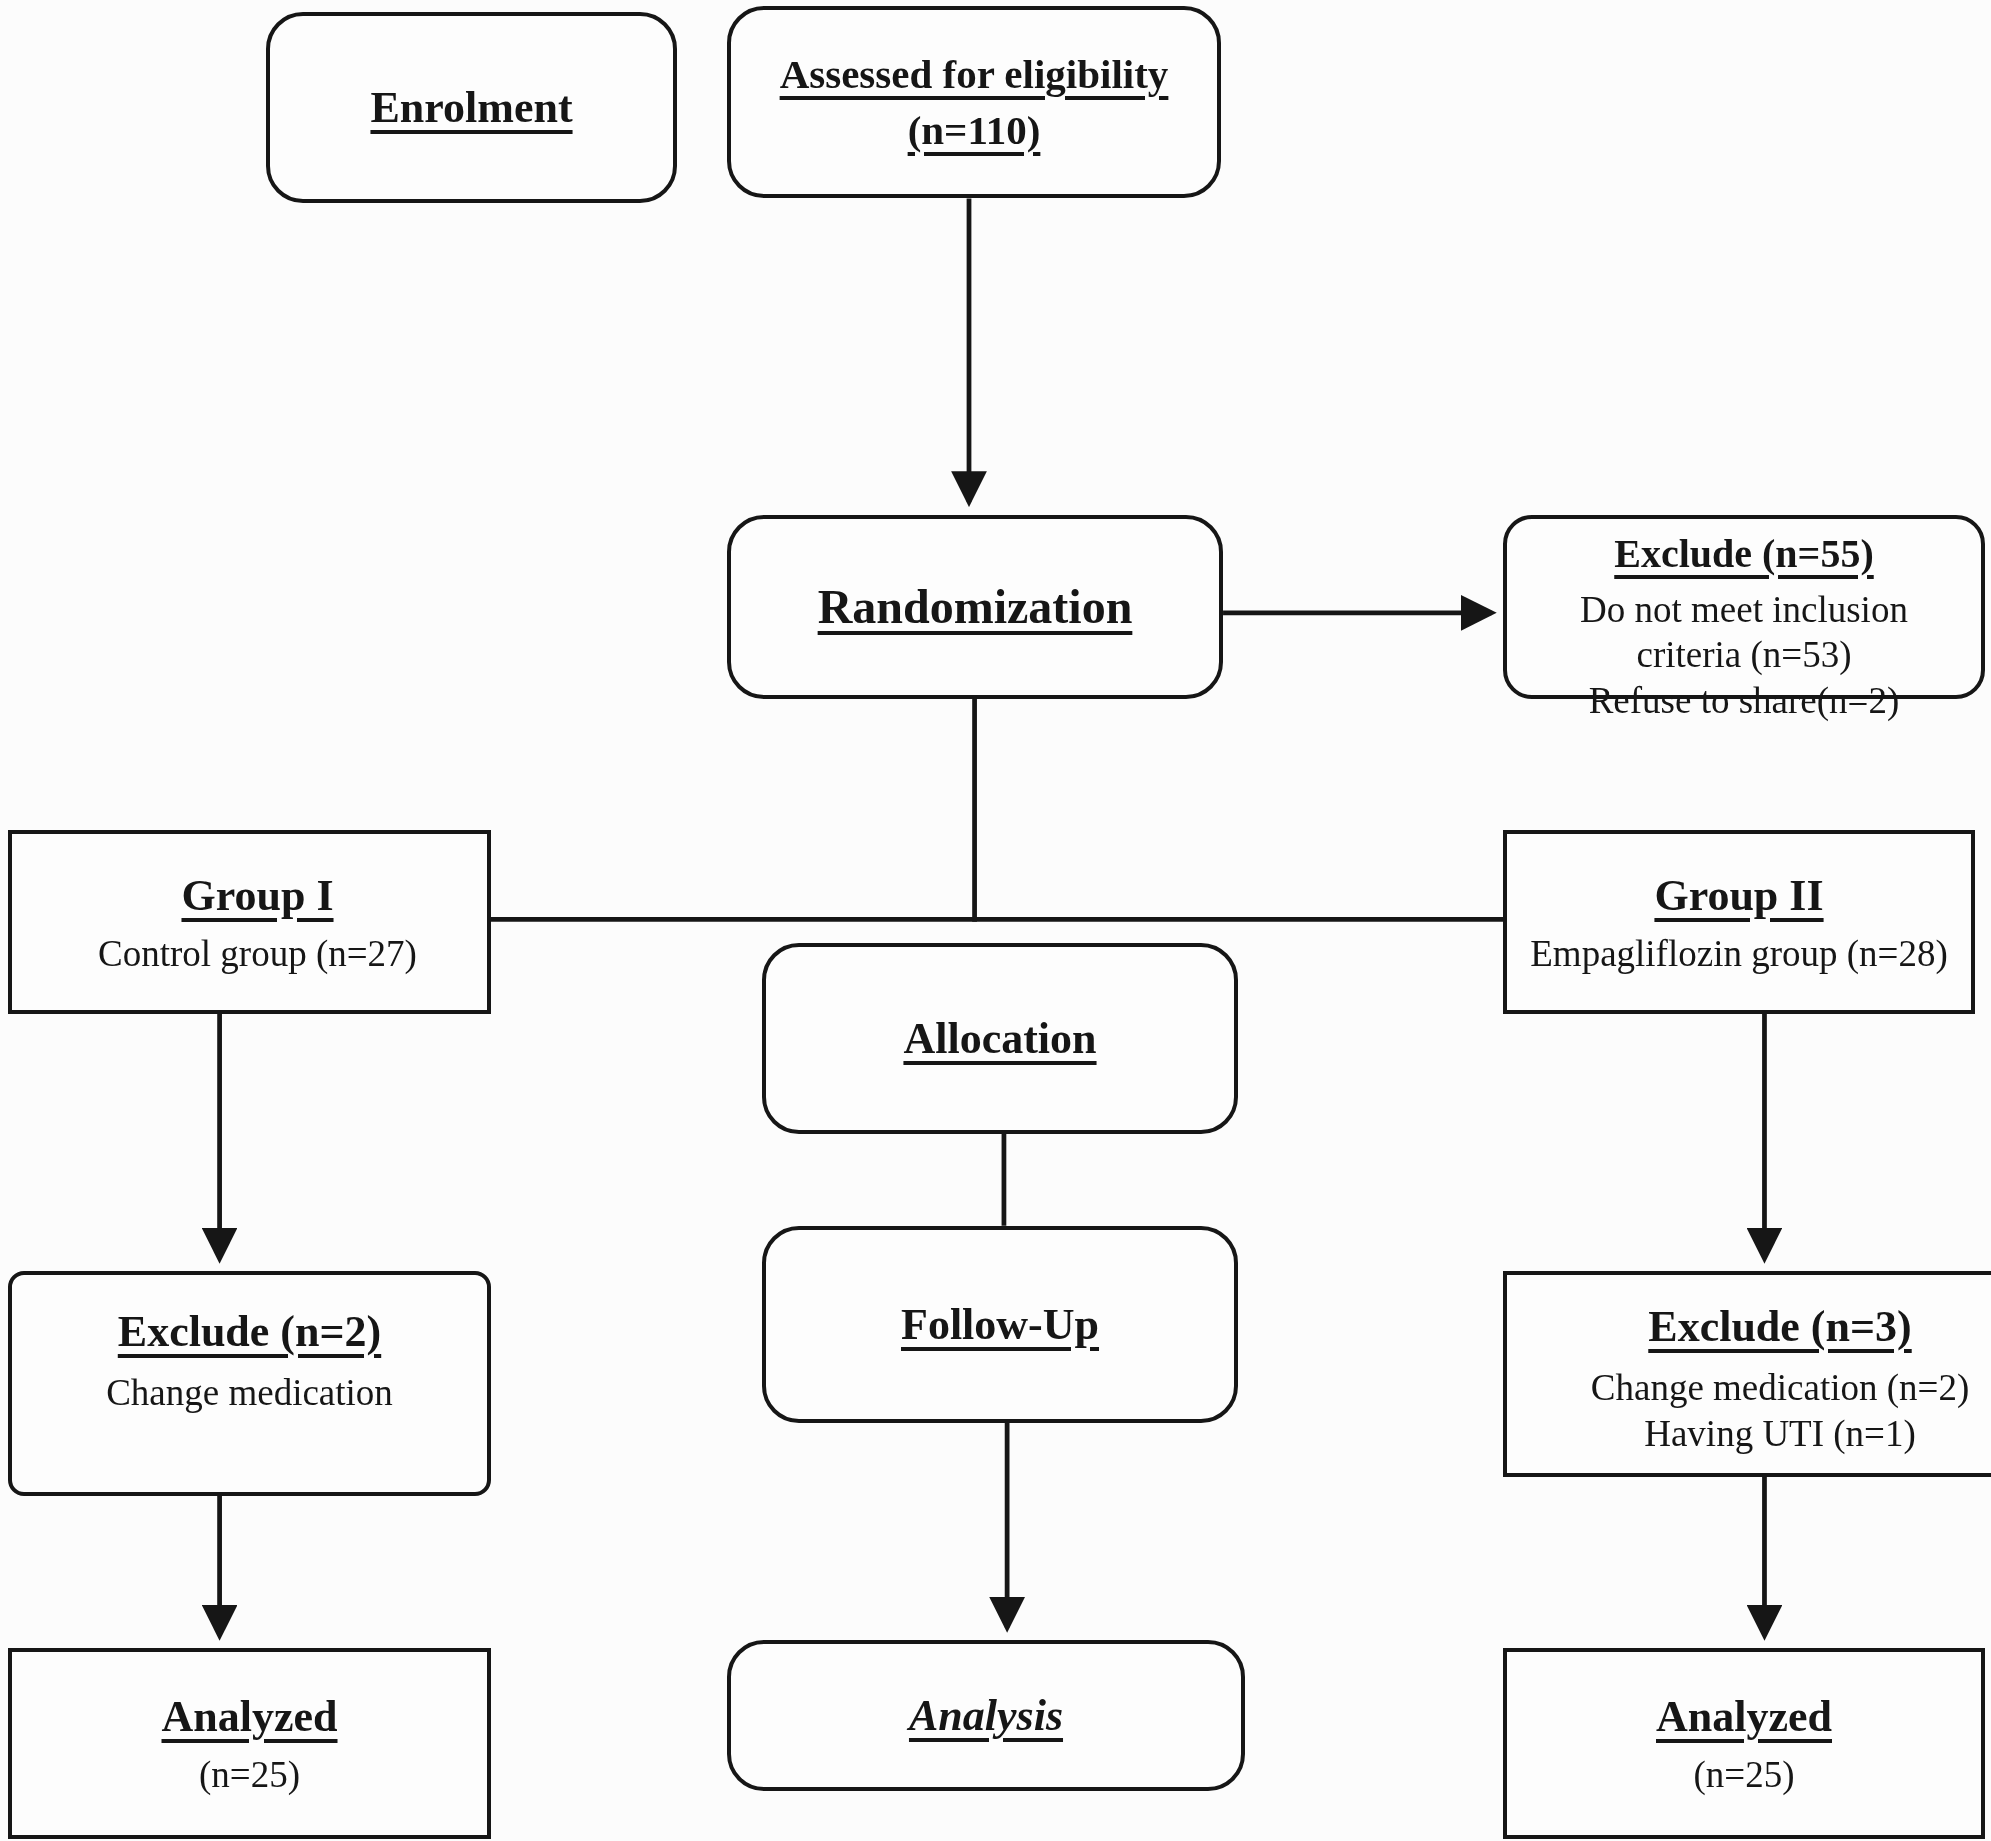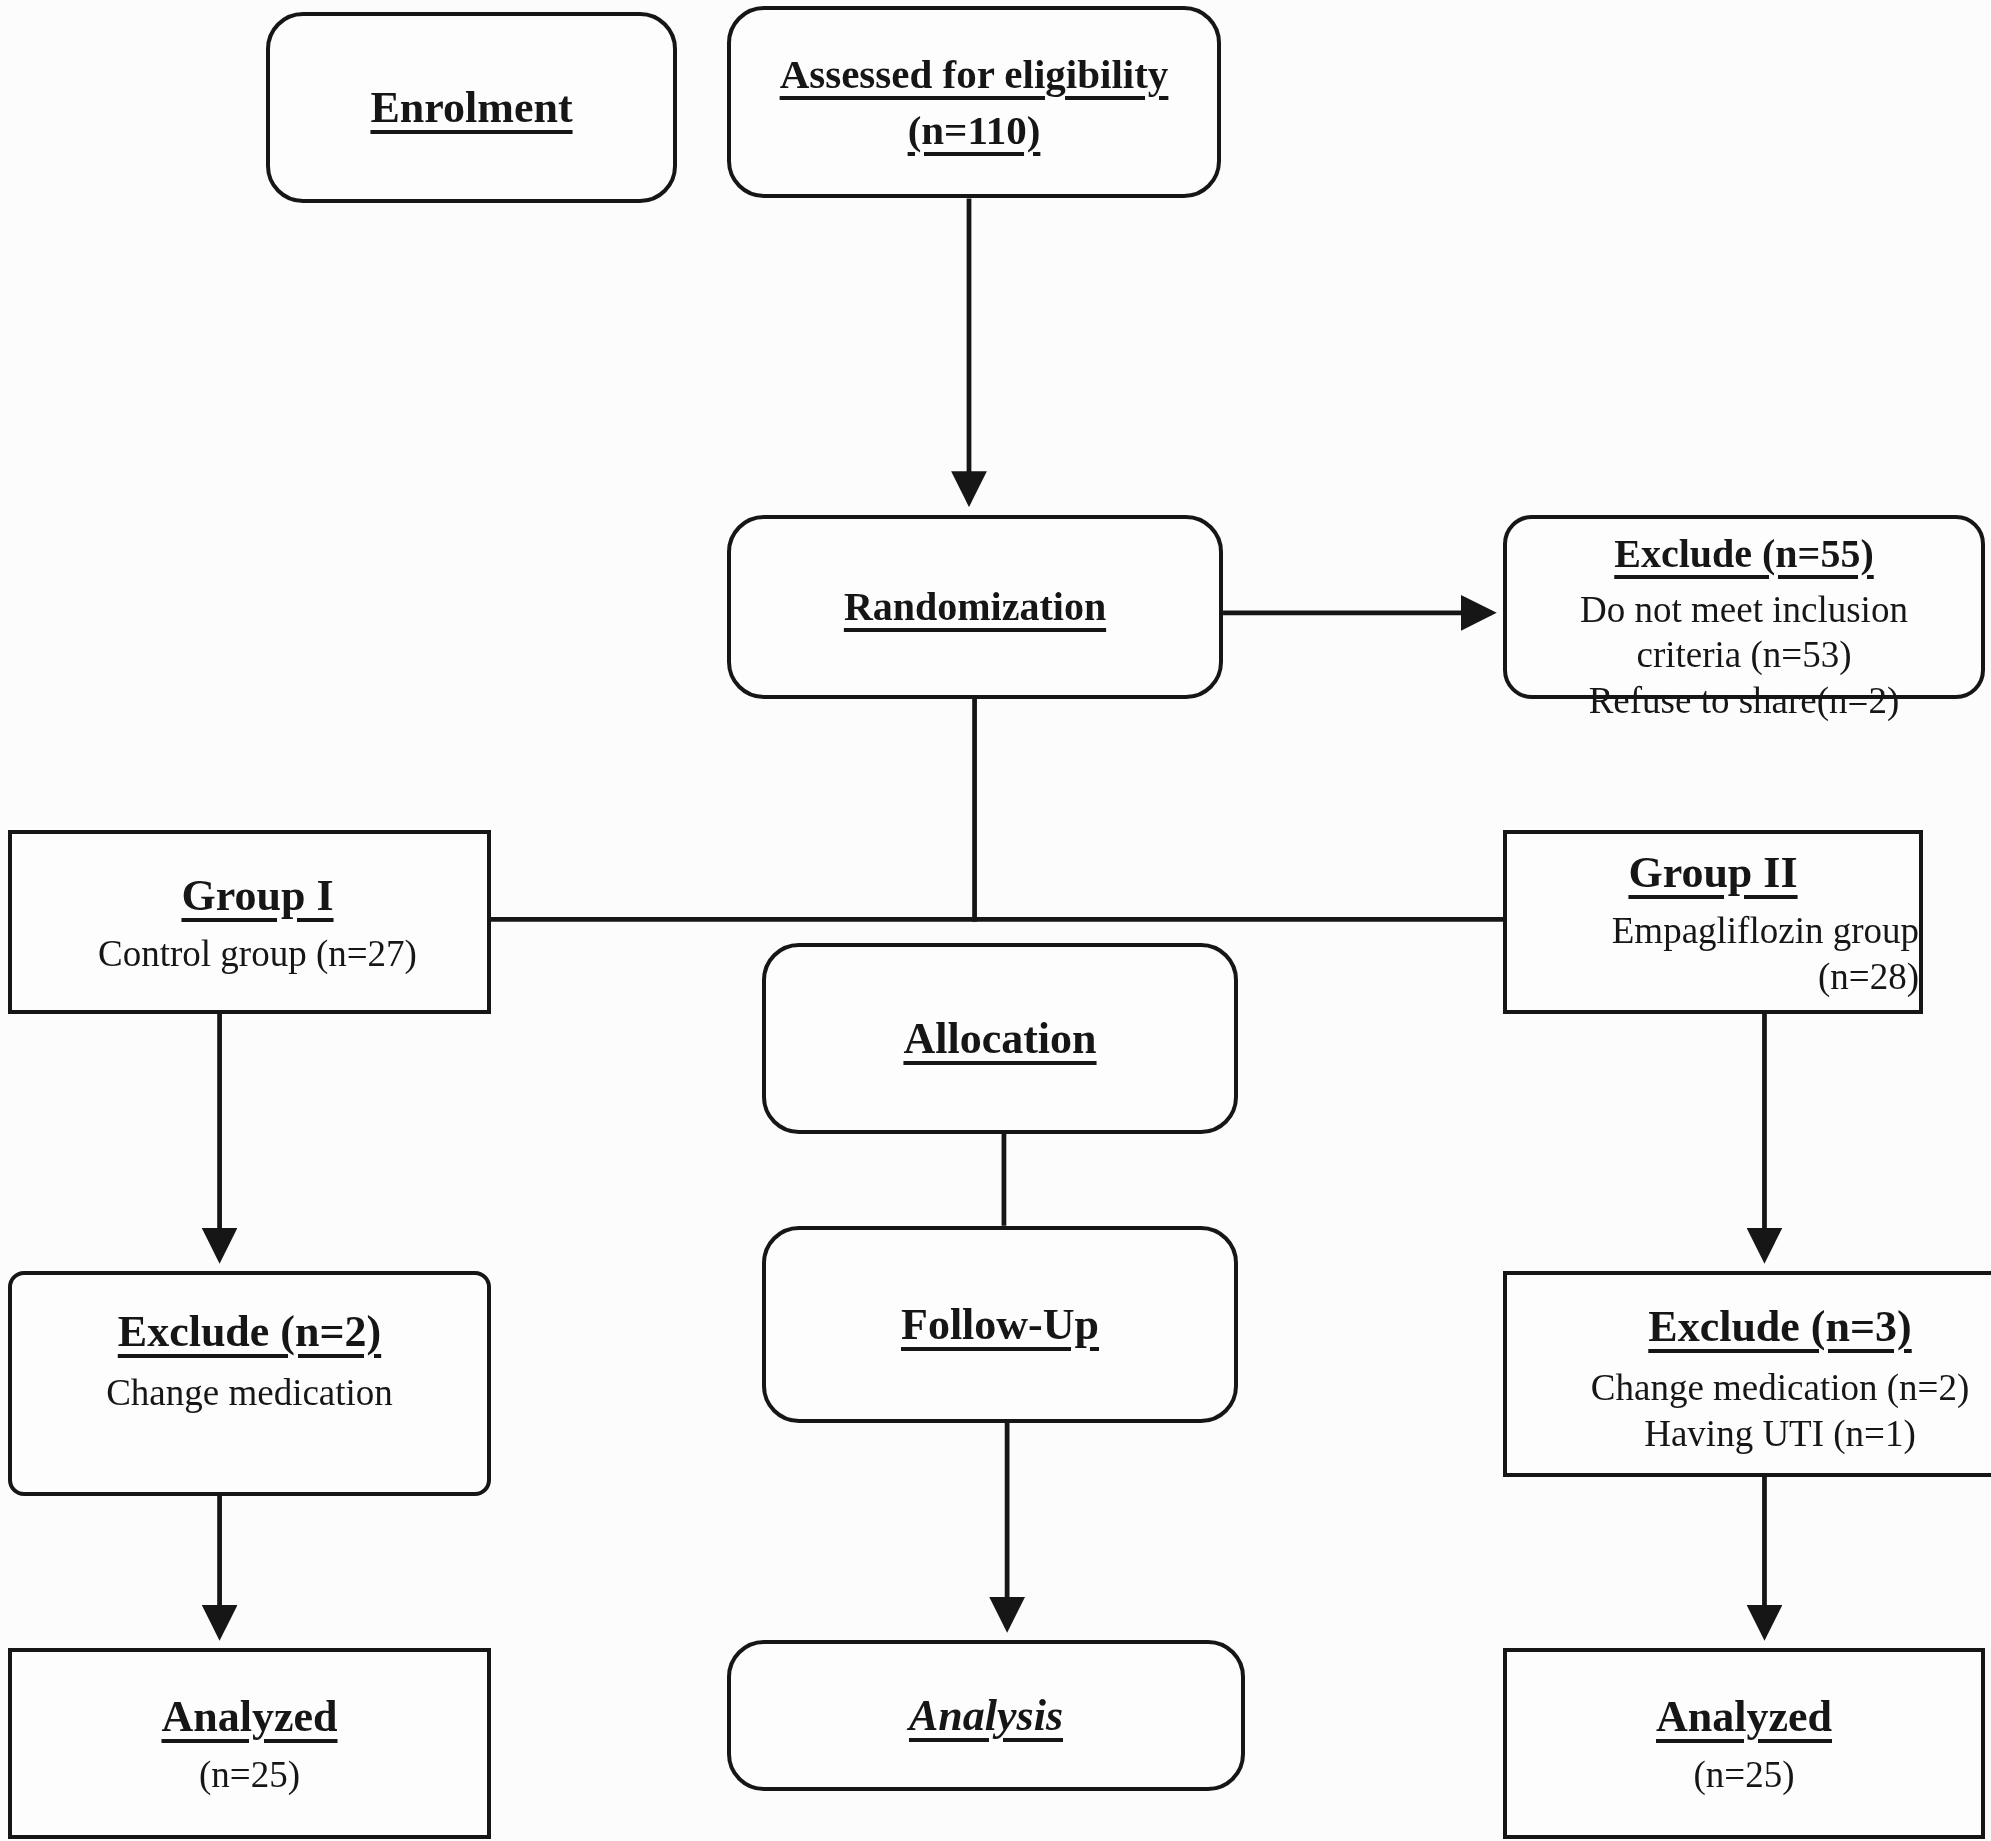--- a/index.html
+++ b/index.html
@@ -88,36 +88,36 @@
   <div class="node rounded" style="left:266px;top:12px;width:411px;height:191px;">
     <div class="title">Enrolment</div>
   </div>
 
   <div class="node rounded" style="left:727px;top:6.4px;width:494px;height:192px;">
     <div class="title assessed-title">Assessed for eligibility</div>
     <div class="title assessed-title" style="margin-top:4.8px;">(n=110)</div>
   </div>
 
   <div class="node rounded" style="left:727px;top:515px;width:496px;height:184px;">
-    <div class="title" style="font-size:40px;">Randomization</div>
+    <div class="title" style="font-size:48px;">Randomization</div>
   </div>
 
   <div class="node rounded top" style="left:1503px;top:515px;width:482px;height:184px;border-radius:29px;padding-top:9.5px;">
     <div class="title sm">Exclude (n=55)</div>
     <div class="body tight">Do not meet inclusion</div>
     <div class="body" style="margin-top:0;">criteria (n=53)</div>
     <div class="body" style="margin-top:0;">Refuse to share(n=2)</div>
   </div>
 
   <div class="node" style="left:8px;top:830px;width:483px;height:184px;padding-left:16px;">
     <div class="title">Group I</div>
     <div class="body tight">Control group (n=27)</div>
   </div>
 
-  <div class="node" style="left:1503px;top:830px;width:420px;height:184px;">
+  <div class="node" style="left:1503px;top:830px;width:472px;height:184px;">
     <div class="title">Group II</div>
     <div class="body tight">Empagliflozin group (n=28)</div>
   </div>
 
   <div class="node rounded" style="left:762px;top:1226px;width:476px;height:197px;">
     <div class="title">Follow-Up</div>
   </div>
 
   <div class="node rounded" style="left:762px;top:943px;width:476px;height:191px;">
     <div class="title">Allocation</div>

